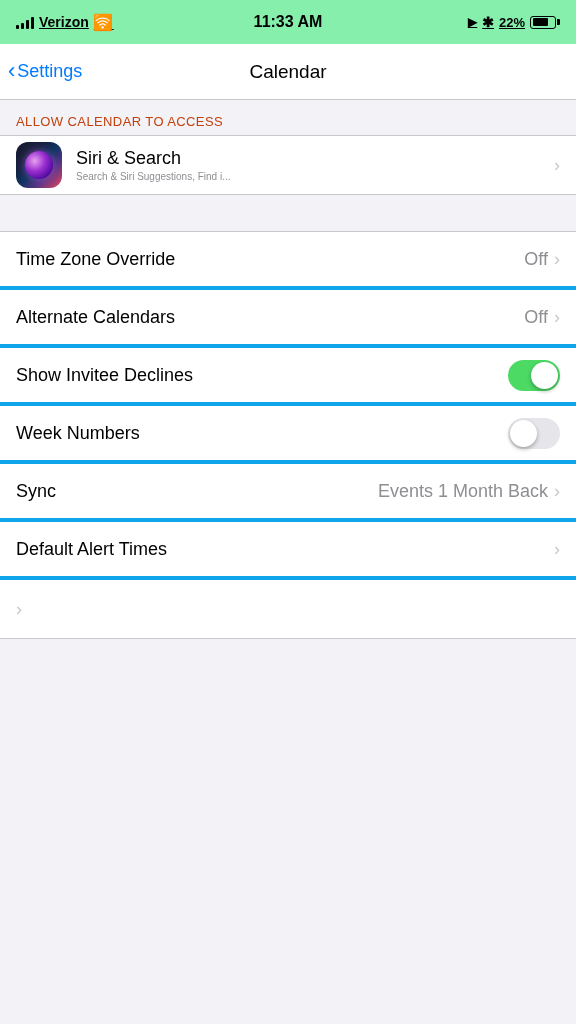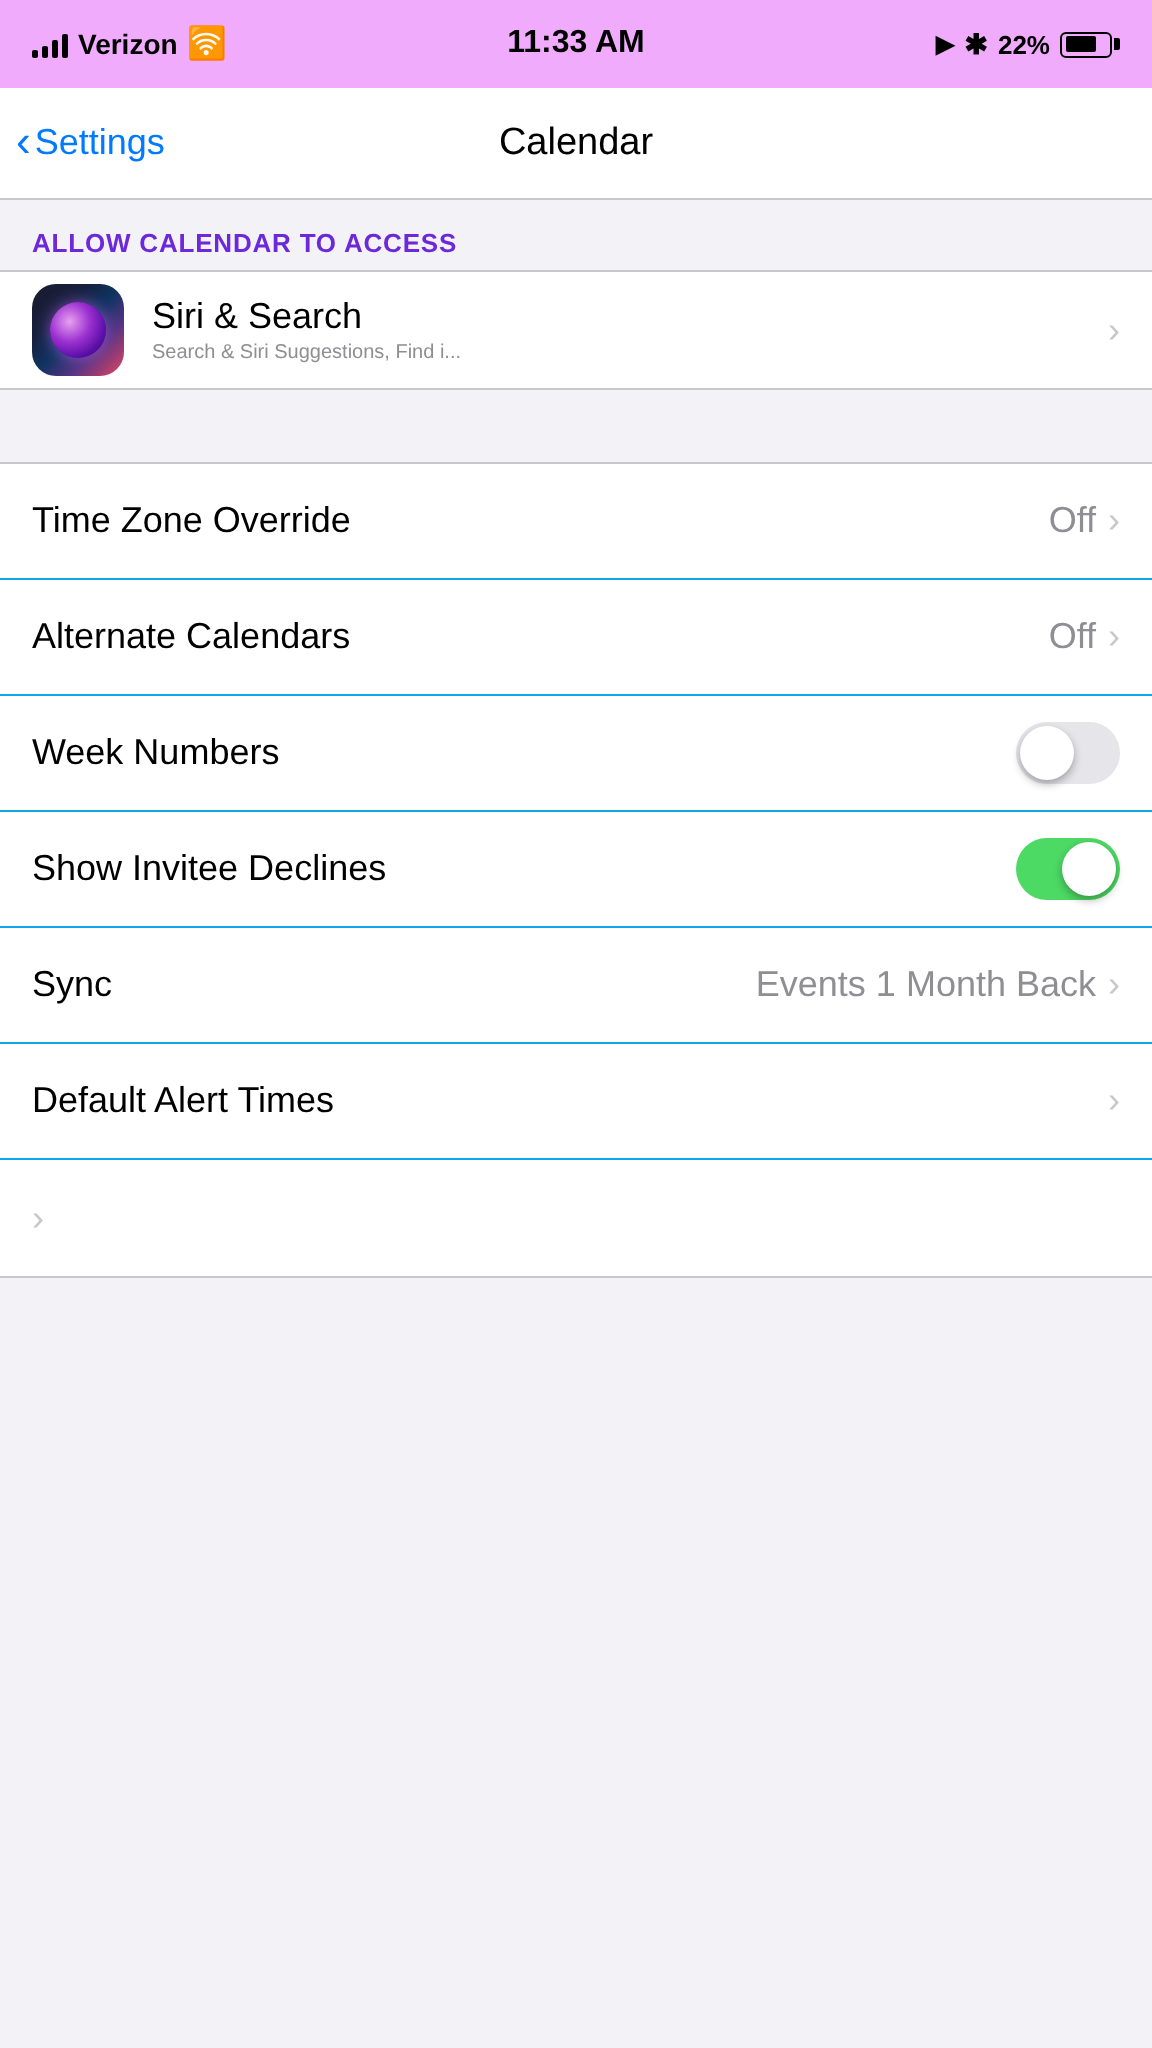--- a/index.html
+++ b/index.html
@@ -7,28 +7,29 @@
     body {
       width: 576px;
       min-height: 1024px;
       background: #f2f2f7;
       font-family: -apple-system, 'Helvetica Neue', Helvetica, Arial, sans-serif;
       color: #000;
     }
 
     
     .status-bar {
-      background: #f0abfc;
+      background: #86efac;
       height: 44px;
       display: flex;
       align-items: center;
       justify-content: space-between;
       padding: 0 16px;
       font-size: 15px;
       font-weight: 600;
+      text-decoration: underline;
     }
     .status-left { display: flex; align-items: center; gap: 5px; font-size: 14px; font-weight: 600; }
     .status-center { font-size: 16px; font-weight: 600; position: absolute; left: 50%; transform: translateX(-50%); }
     .status-right { display: flex; align-items: center; gap: 5px; font-size: 13px; font-weight: 600; }
 
     
     .signal-bars { display: flex; align-items: flex-end; gap: 2px; height: 14px; }
     .signal-bars span { width: 3px; background: #000; border-radius: 1px; }
     .signal-bars span:nth-child(1) { height: 4px; }
     .signal-bars span:nth-child(2) { height: 6px; }
@@ -87,42 +88,41 @@
     .nav-title {
       font-size: 19px;
       font-weight: 400;
       color: #000;
     }
 
     
     .section-header {
       padding: 14px 16px 6px;
       font-size: 13px;
-      color: #6d28d9;
+      color: #c2410c;
       text-transform: uppercase;
       letter-spacing: 0.4px;
       background: #f2f2f7;
-      font-weight: bold;
     }
 
     
     .settings-group {
       background: #0ea5e9;
       border-top: 1px solid #c8c8cc;
       border-bottom: 1px solid #c8c8cc;
       margin-bottom: 0;
     }
 
     .settings-row {
       display: flex;
       align-items: center;
       min-height: 58px;
       padding: 0 16px;
       background: #fff;
-      border-bottom: 1px solid #0ea5e9;
+      border-bottom: 4px solid #0ea5e9;
       cursor: pointer;
       position: relative;
     }
     .settings-row:last-child {
       border-bottom: none;
     }
 
     
     .siri-icon {
       width: 46px;
@@ -261,34 +261,34 @@
     <span class="chevron-right">›</span>
   </div>
 
   <div class="settings-row">
     <span class="row-label">Alternate Calendars</span>
     <span class="row-value">Off</span>
     <span class="chevron-right">›</span>
   </div>
 
   <div class="settings-row">
+    <span class="row-label">Show Invitee Declines</span>
+    <div class="toggle on">
+      <div class="toggle-knob"></div>
+    </div>
+  </div>
+
+  <div class="settings-row">
     <span class="row-label">Week Numbers</span>
     <div class="toggle off">
       <div class="toggle-knob"></div>
     </div>
   </div>
 
   <div class="settings-row">
-    <span class="row-label">Show Invitee Declines</span>
-    <div class="toggle on">
-      <div class="toggle-knob"></div>
-    </div>
-  </div>
-
-  <div class="settings-row">
     <span class="row-label">Sync</span>
     <span class="row-value">Events 1 Month Back</span>
     <span class="chevron-right">›</span>
   </div>
 
   <div class="settings-row">
     <span class="row-label">Default Alert Times</span>
     <span class="chevron-right">›</span>
   </div>
 

